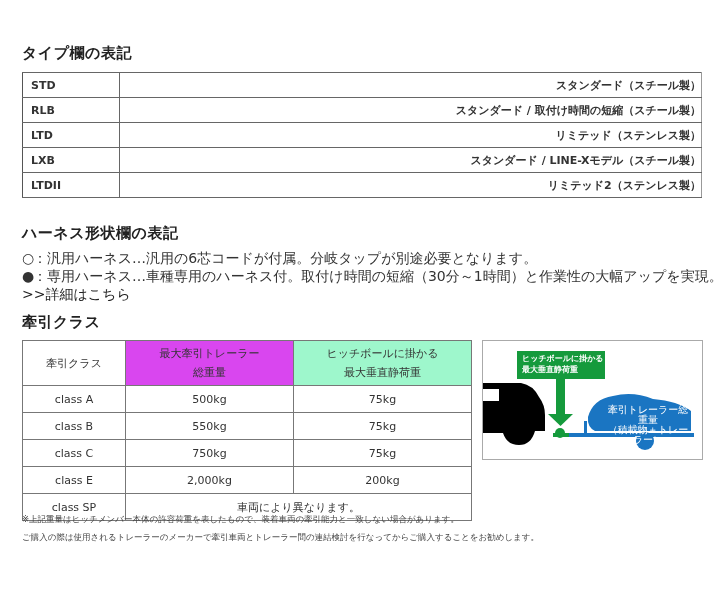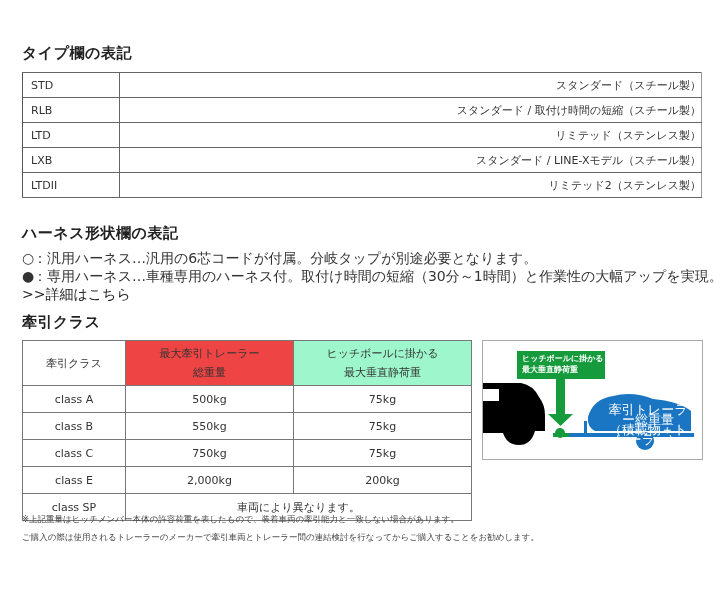--- a/index.html
+++ b/index.html
@@ -16,21 +16,21 @@
     }
     
     table { border-collapse: collapse; }
     .type-table {
       position: absolute; left: 22px; top: 72px; width: 680px;
       border: 1px solid #555;
       font-size: 11px;
     }
     .type-table td {
       border-top: 1px solid #666; border-bottom: 1px solid #666;
-      height: 24px; padding: 0 0 0 8px; color: #333;
+      height: 24px; padding: 0 0 0 8px; color: #333; font-weight: bold;
     }
     .type-table td.code { width: 88px; border-right: 1px solid #666; }
     .type-table td.desc { border-right: 1px solid #999; text-align: right; }
 
     
     .note {
       position: absolute; left: 22px; font-size: 14px; color: #333;
       white-space: nowrap;
     }
     .note .sym { display: inline-block; width: 11px; }
@@ -41,41 +41,41 @@
       position: absolute; left: 22px; top: 340px; width: 450px;
       border: 1px solid #555; font-size: 11px; text-align: center;
     }
     .tr-table th, .tr-table td {
       border: 1px solid #777; color: #333; font-weight: normal;
     }
     .tr-table th { height: 42px; line-height: 19px; }
     .tr-table td { height: 24px; }
     .tr-table .c1 { width: 100px; }
     .tr-table .c2 { width: 165px; }
-    .tr-table th.blue { background: #ef4444; }
+    .tr-table th.blue { background: #d946ef; }
     .tr-table th.green { background: #9ef7cc; }
 
     .footnote {
       position: absolute; left: 22px; font-size: 8.5px; color: #444; white-space: nowrap;
     }
 
     
     .illus {
       position: absolute; left: 482px; top: 340px; width: 219px; height: 118px;
       border: 1px solid #aaa; background: #fff; overflow: hidden;
     }
     .illus svg { position: absolute; left: 0; top: 0; }
     .illus .lbl-green {
       position: absolute; left: 36px; top: 12px; width: 84px;
       font-size: 8px; font-weight: bold; color: #fff; line-height: 11px;
       text-align: left; padding-left: 3px;
     }
     .illus .lbl-blue {
       position: absolute; left: 120px; top: 64px; width: 90px;
-      font-size: 13px; color: #fff; line-height: 10px; text-align: center;
+      font-size: 10px; color: #fff; line-height: 10px; text-align: center;
     }
   </style>
 </head>
 <body>
 
 <div class="h2" style="top:44px;">タイプ欄の表記</div>
 <table class="type-table">
   <tbody>
     <tr>
       <td class="code">STD</td>

